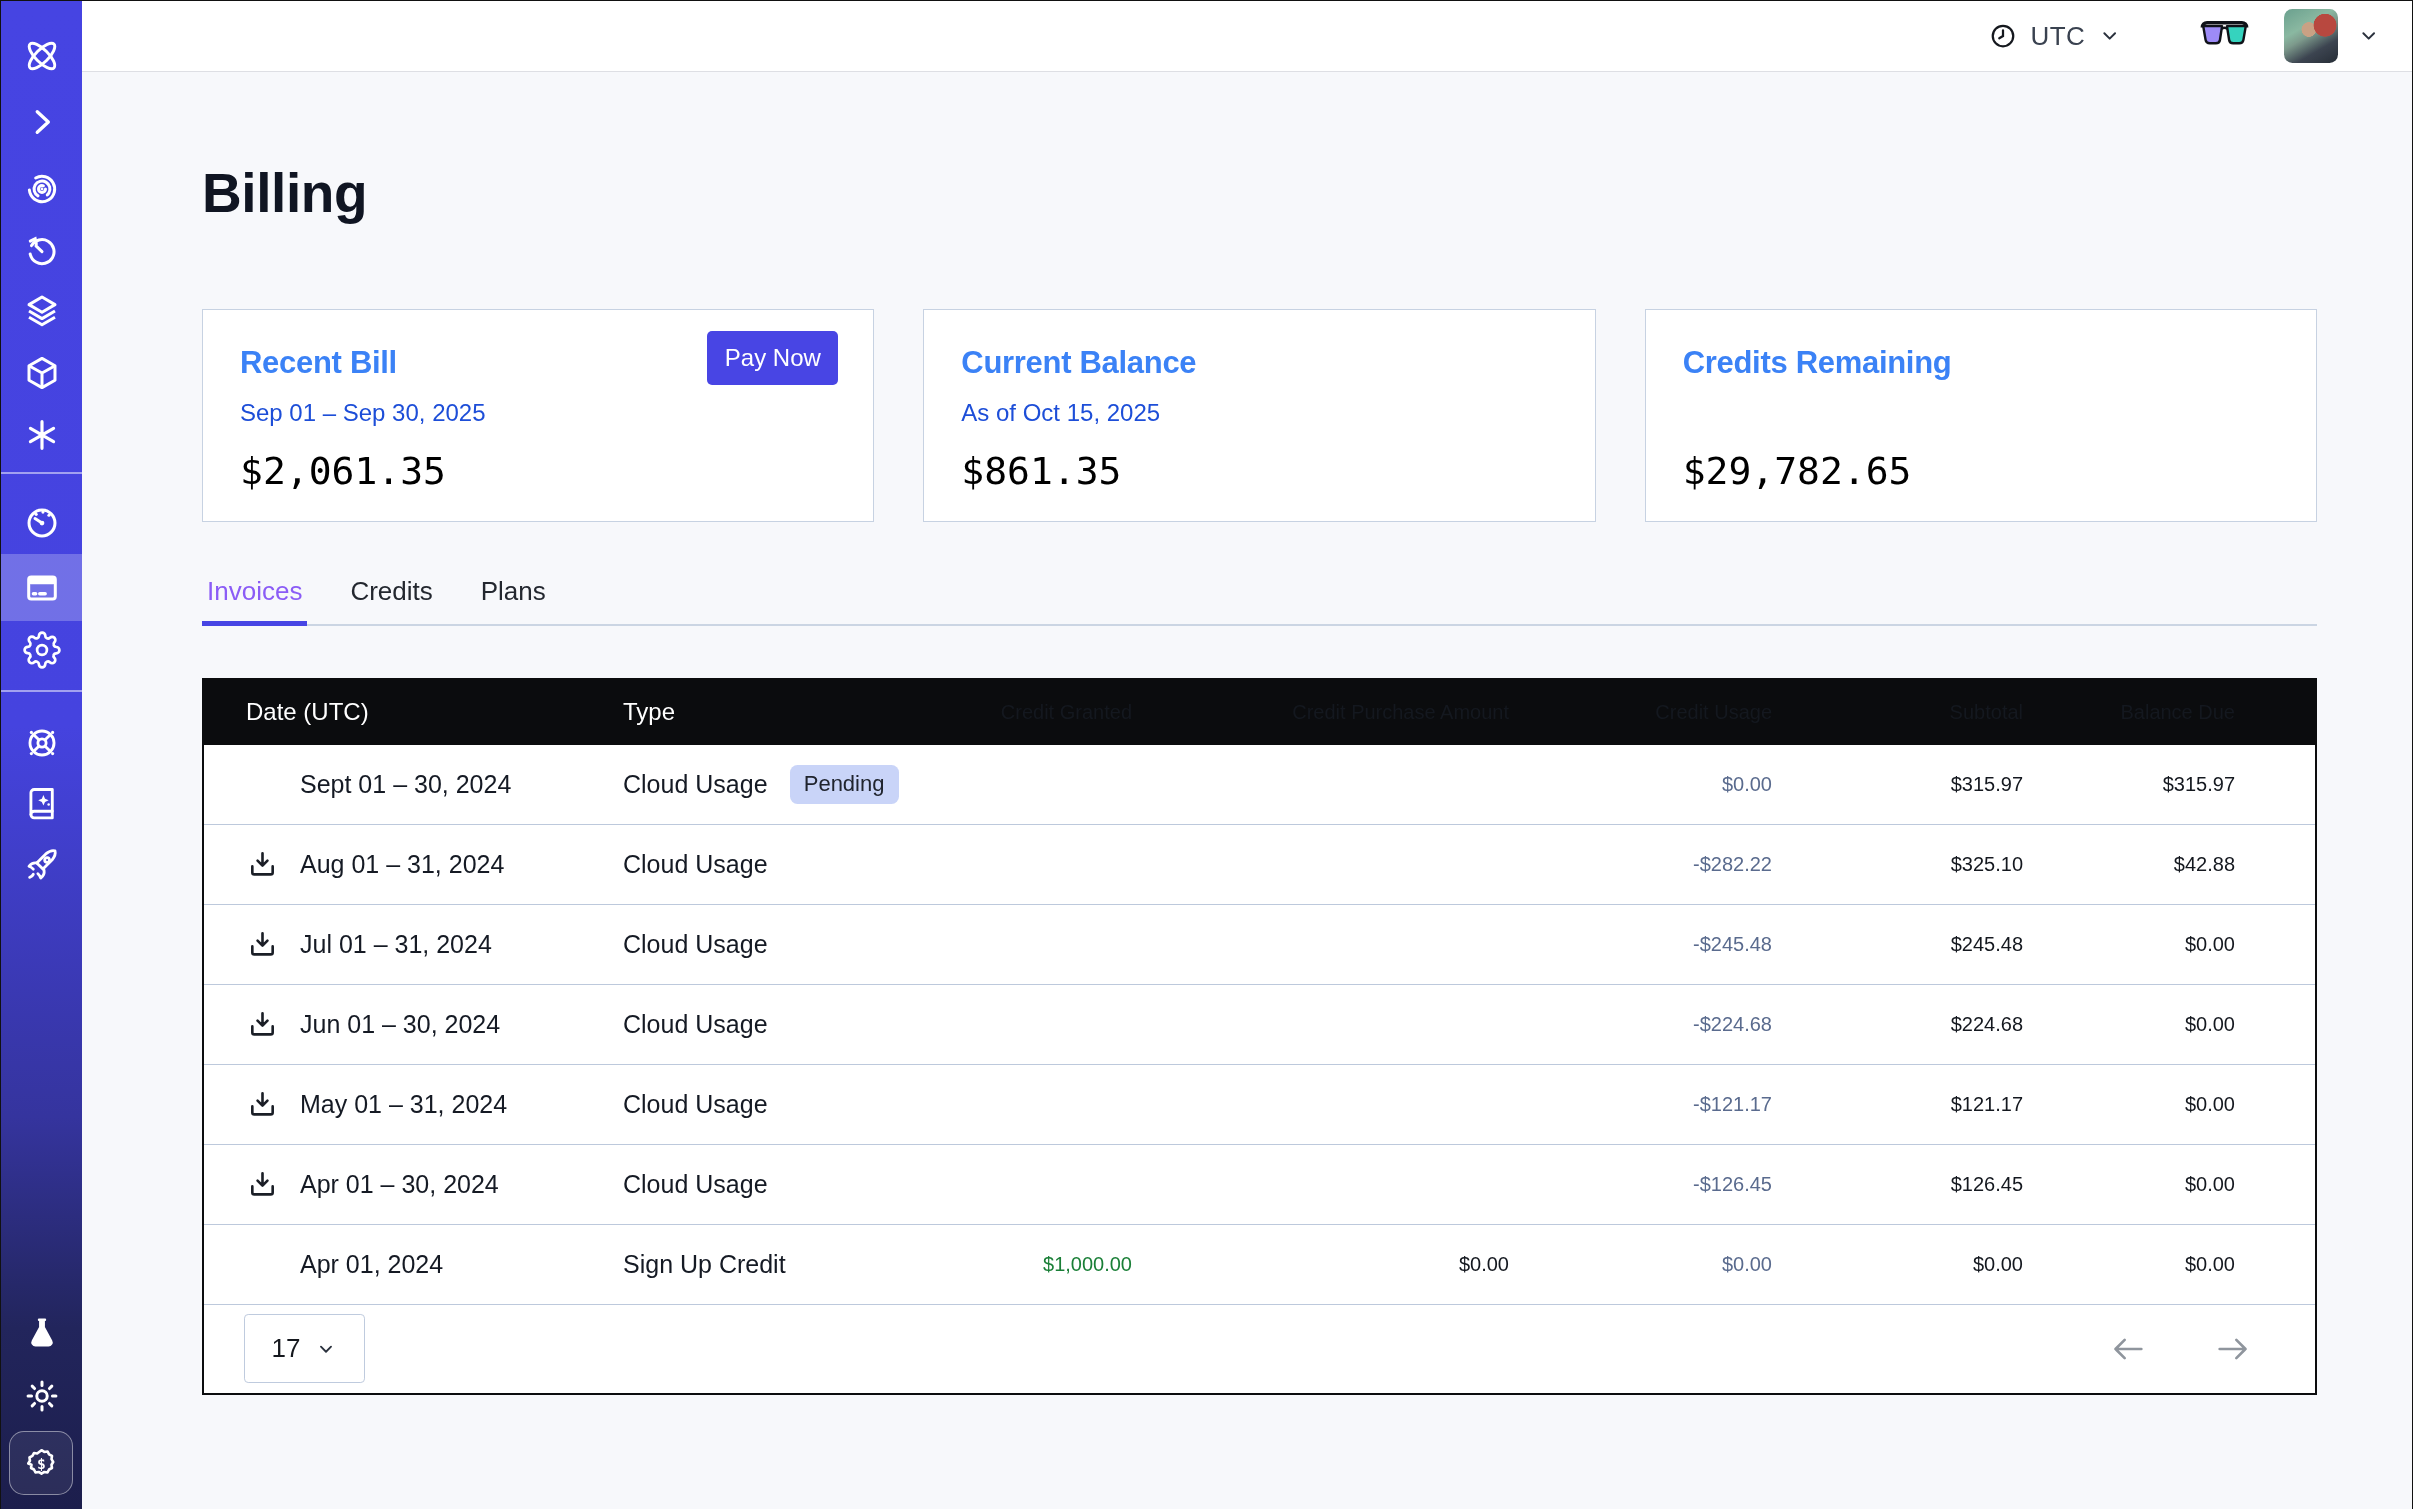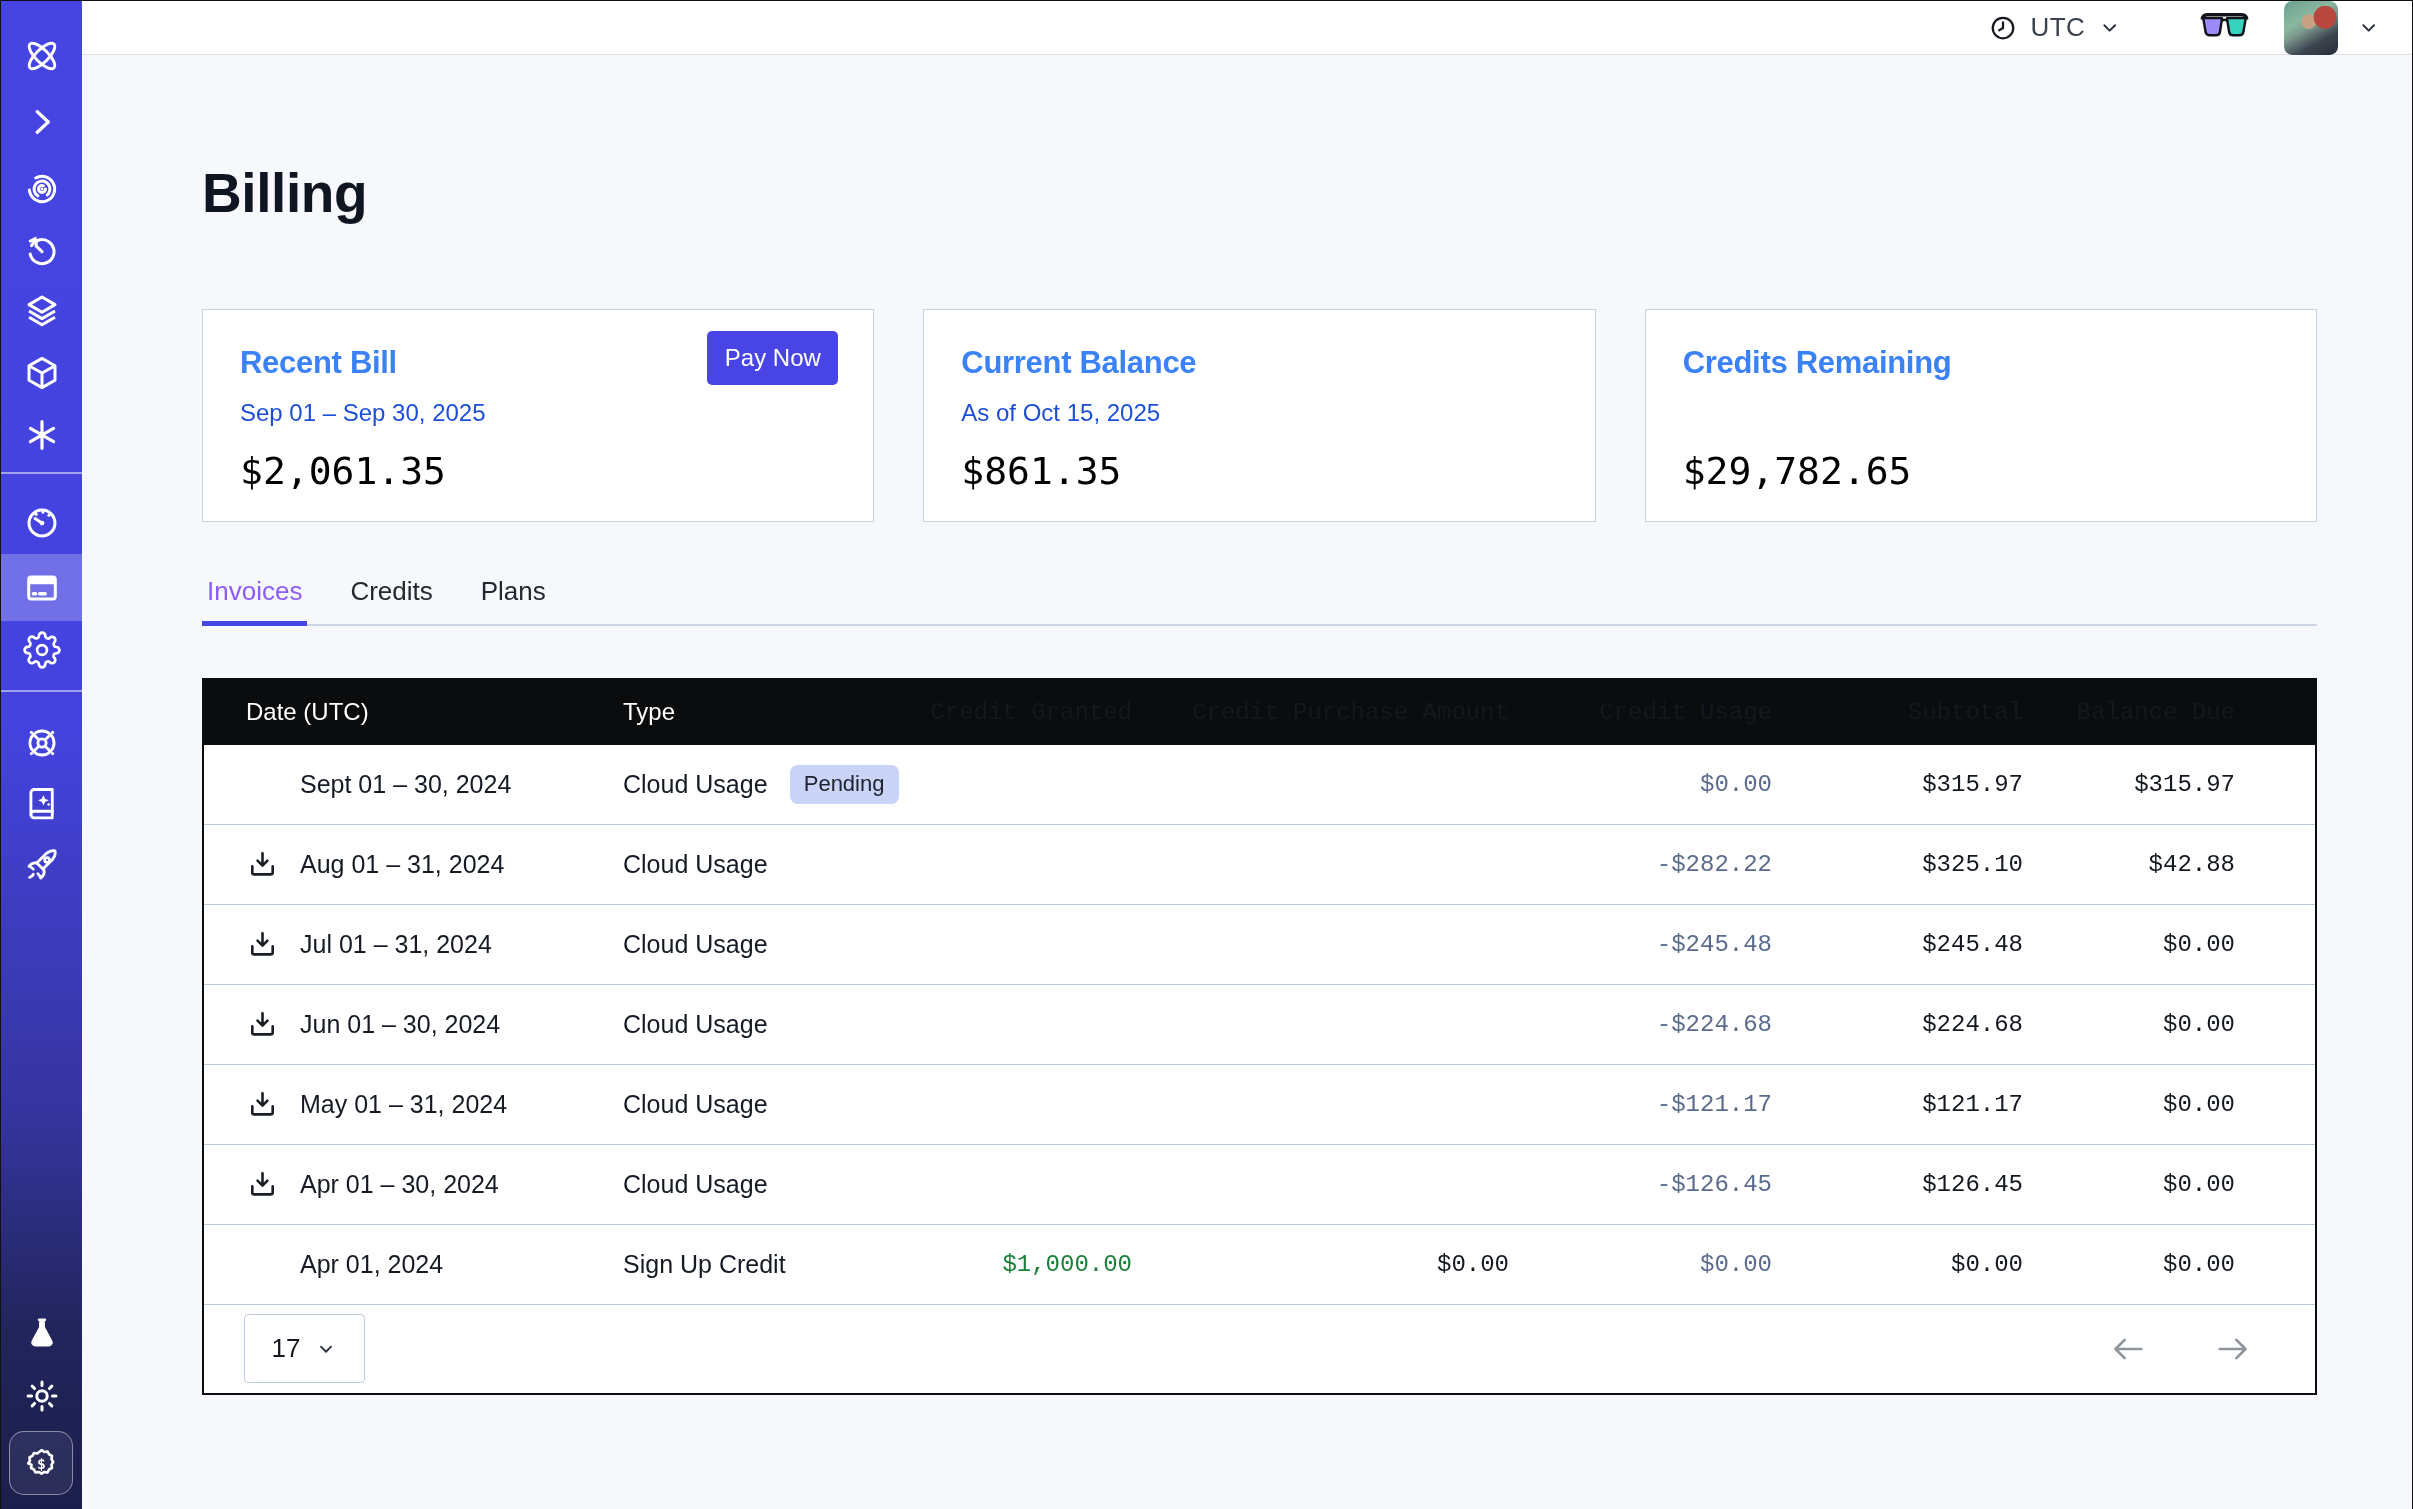--- a/index.html
+++ b/index.html
@@ -13,21 +13,21 @@
     background:transparent;border:none;padding:0;cursor:pointer;}
   .sbtn svg{width:38px;height:38px;display:block;}
   .sbtn.logo svg{width:44px;height:44px;}
   .sbtn.active{background:rgba(255,255,255,.24);}
   .side-divider{position:absolute;left:0;width:81px;height:1.7px;background:rgba(255,255,255,.5);}
   .sbtn.framed{left:8.4px;width:64px;height:64px;border-radius:15px;border:1.7px solid rgba(255,255,255,.45);
     background:rgba(255,255,255,.07);box-sizing:border-box;}
   .sbtn.framed svg{width:37px;height:37px;}
 
   
-  .topbar{position:absolute;left:81px;top:0;right:0;height:54px;background:#fff;border-bottom:1.7px solid #DEDFE4;
+  .topbar{position:absolute;left:81px;top:0;right:0;height:71px;background:#fff;border-bottom:1.7px solid #DEDFE4;
     display:flex;align-items:center;justify-content:flex-end;z-index:4;box-sizing:border-box;}
   .topbar-right{display:flex;align-items:center;gap:35px;padding-right:32px;}
   .tz-picker{display:flex;align-items:center;gap:12.6px;background:none;border:none;cursor:pointer;padding:0;margin-right:44px;}
   .tz-picker .clock svg{width:30px;height:30px;display:block;}
   .tz-label{font-size:26px;color:#3A4250;font-weight:500;letter-spacing:0.4px;}
   .chev svg{width:23.4px;height:23.4px;display:block;}
   .glasses-btn{background:none;border:none;padding:0;cursor:pointer;}
   .glasses-btn svg{width:49px;height:32px;display:block;}
   .account{display:flex;align-items:center;gap:18.4px;background:none;border:none;padding:0;cursor:pointer;}
   .avatar{width:54px;height:54px;border-radius:8.4px;display:block;
@@ -63,21 +63,21 @@
   .hcell{white-space:nowrap;}
   .hcell.num{text-align:right;}
   .trow{height:80px;border-bottom:1.7px solid #BDC9DC;box-sizing:border-box;}
   .cell{font-size:25px;color:#151A24;white-space:nowrap;}
   .date-cell{display:flex;align-items:center;gap:21px;}
   .dl{width:33px;height:33px;flex:0 0 33px;background:none;border:none;padding:0;cursor:pointer;}
   .dl svg{width:33px;height:33px;display:block;}
   .dl.empty{visibility:hidden;cursor:default;}
   .type-cell{display:flex;align-items:center;}
   .badge{margin-left:22px;background:#C9D4F8;color:#20242E;font-size:22px;padding:6.7px 14.2px;border-radius:7.5px;}
-  .num{font-family:Liberation Mono, monospace;text-align:right;font-size:24px;color:#14181F;}
+  .num{font-family:Liberation Sans, sans-serif;text-align:right;font-size:20px;color:#14181F;}
   .num.usage{color:#5A6B8E;}
   .num.granted{color:#1A7F37;}
 
   .tfoot{height:88px;display:flex;align-items:center;justify-content:space-between;padding:0 62px 0 40px;}
   .page-size{display:flex;align-items:center;justify-content:center;gap:15px;width:121px;height:69px;background:#fff;
     border:1.7px solid #BFCBDE;border-radius:4.2px;font-size:26px;color:#15181E;font-family:inherit;cursor:pointer;box-sizing:border-box;}
   .page-size svg{width:22px;height:22px;}
   .pager{display:flex;align-items:center;gap:65px;}
   .pager button{background:none;border:none;padding:0;cursor:pointer;}
   .pager svg{width:40px;height:40px;display:block;}

